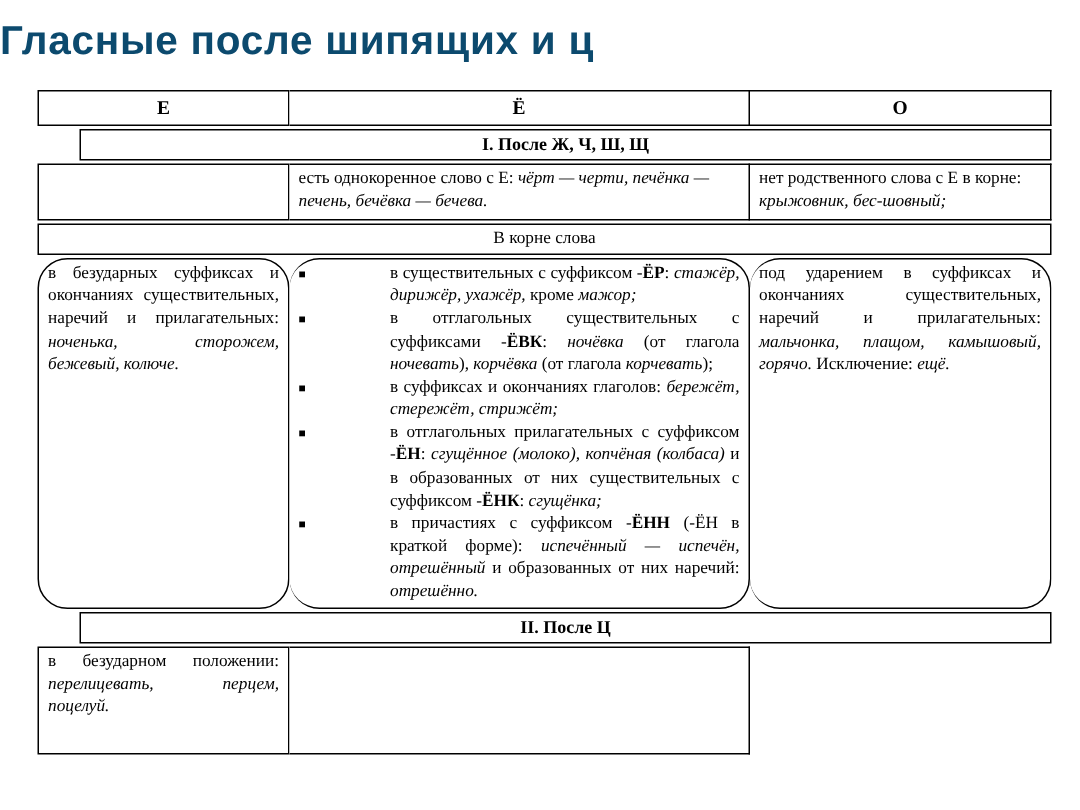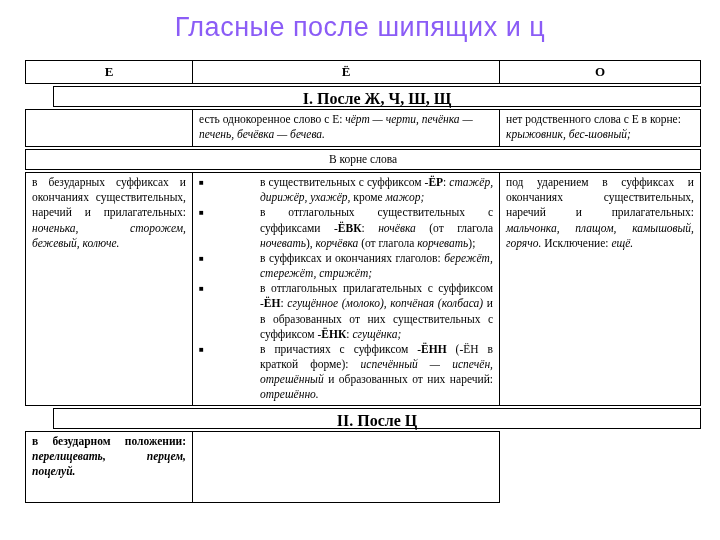--- a/index.html
+++ b/index.html
@@ -2,42 +2,42 @@
 <html><head>
 <meta charset="utf-8">
 <style>
   html,body{margin:0;padding:0;background:#fff;}
   .page{
     position:relative;width:720px;height:540px;background:#ffffff;
     color:#000;font-family:"Liberation Serif", serif;overflow:hidden;
   }
   .title{
     margin:0;position:absolute;top:12px;left:0;width:720px;
-    text-align:center;font-family:"Liberation Sans", sans-serif;
-    font-weight:normal;font-size:27px;letter-spacing:0.5px;color:#8b5cf6;
+    text-align:left;font-family:"Liberation Sans", sans-serif;
+    font-weight:bold;font-size:27px;letter-spacing:0.5px;color:#0c4a6e;
   }
   .table{position:absolute;left:25px;top:60px;width:676px;}
   .row{display:flex;margin-top:2px;}
   .row:first-child{margin-top:0;}
   .cell{
     border:1px solid #000;box-sizing:border-box;
     font-size:11.5px;line-height:1.32;padding:2px 6px;background:#fff;
   }
   .cell + .cell{border-left:none;}
   .col-e{width:168px;}
   .col-yo{width:307px;}
   .col-o{flex:1;}
   .full{width:100%;text-align:center;}
   .row-header .cell{height:24px;font-size:13px;font-weight:bold;
     display:flex;align-items:center;justify-content:center;}
   .row-span .cell{height:21px;padding-top:3px;line-height:1.1;}
-  .span-bold{font-weight:bold;font-size:16px;margin-left:28px;}
+  .span-bold{font-weight:bold;font-size:12px;margin-left:28px;}
   .row-root .cell{min-height:38px;}
-  .row-suffix .cell{min-height:230px;}
-  .row-ts .cell{min-height:72px;font-weight:bold;}
+  .row-suffix .cell{min-height:230px;border-radius:20px;}
+  .row-ts .cell{min-height:72px;}
   .justify{text-align:justify;}
   .bullets{display:block;}
   .bullet{display:flex;text-align:justify;}
   .bullet .marker{flex:none;width:13px;font-size:8px;line-height:15px;}
   .bullet .bullet-text{flex:1;margin-left:48px;}
   .i{font-style:italic;}
   .b{font-weight:bold;font-style:normal;}
 </style>
 </head>
 <body>

